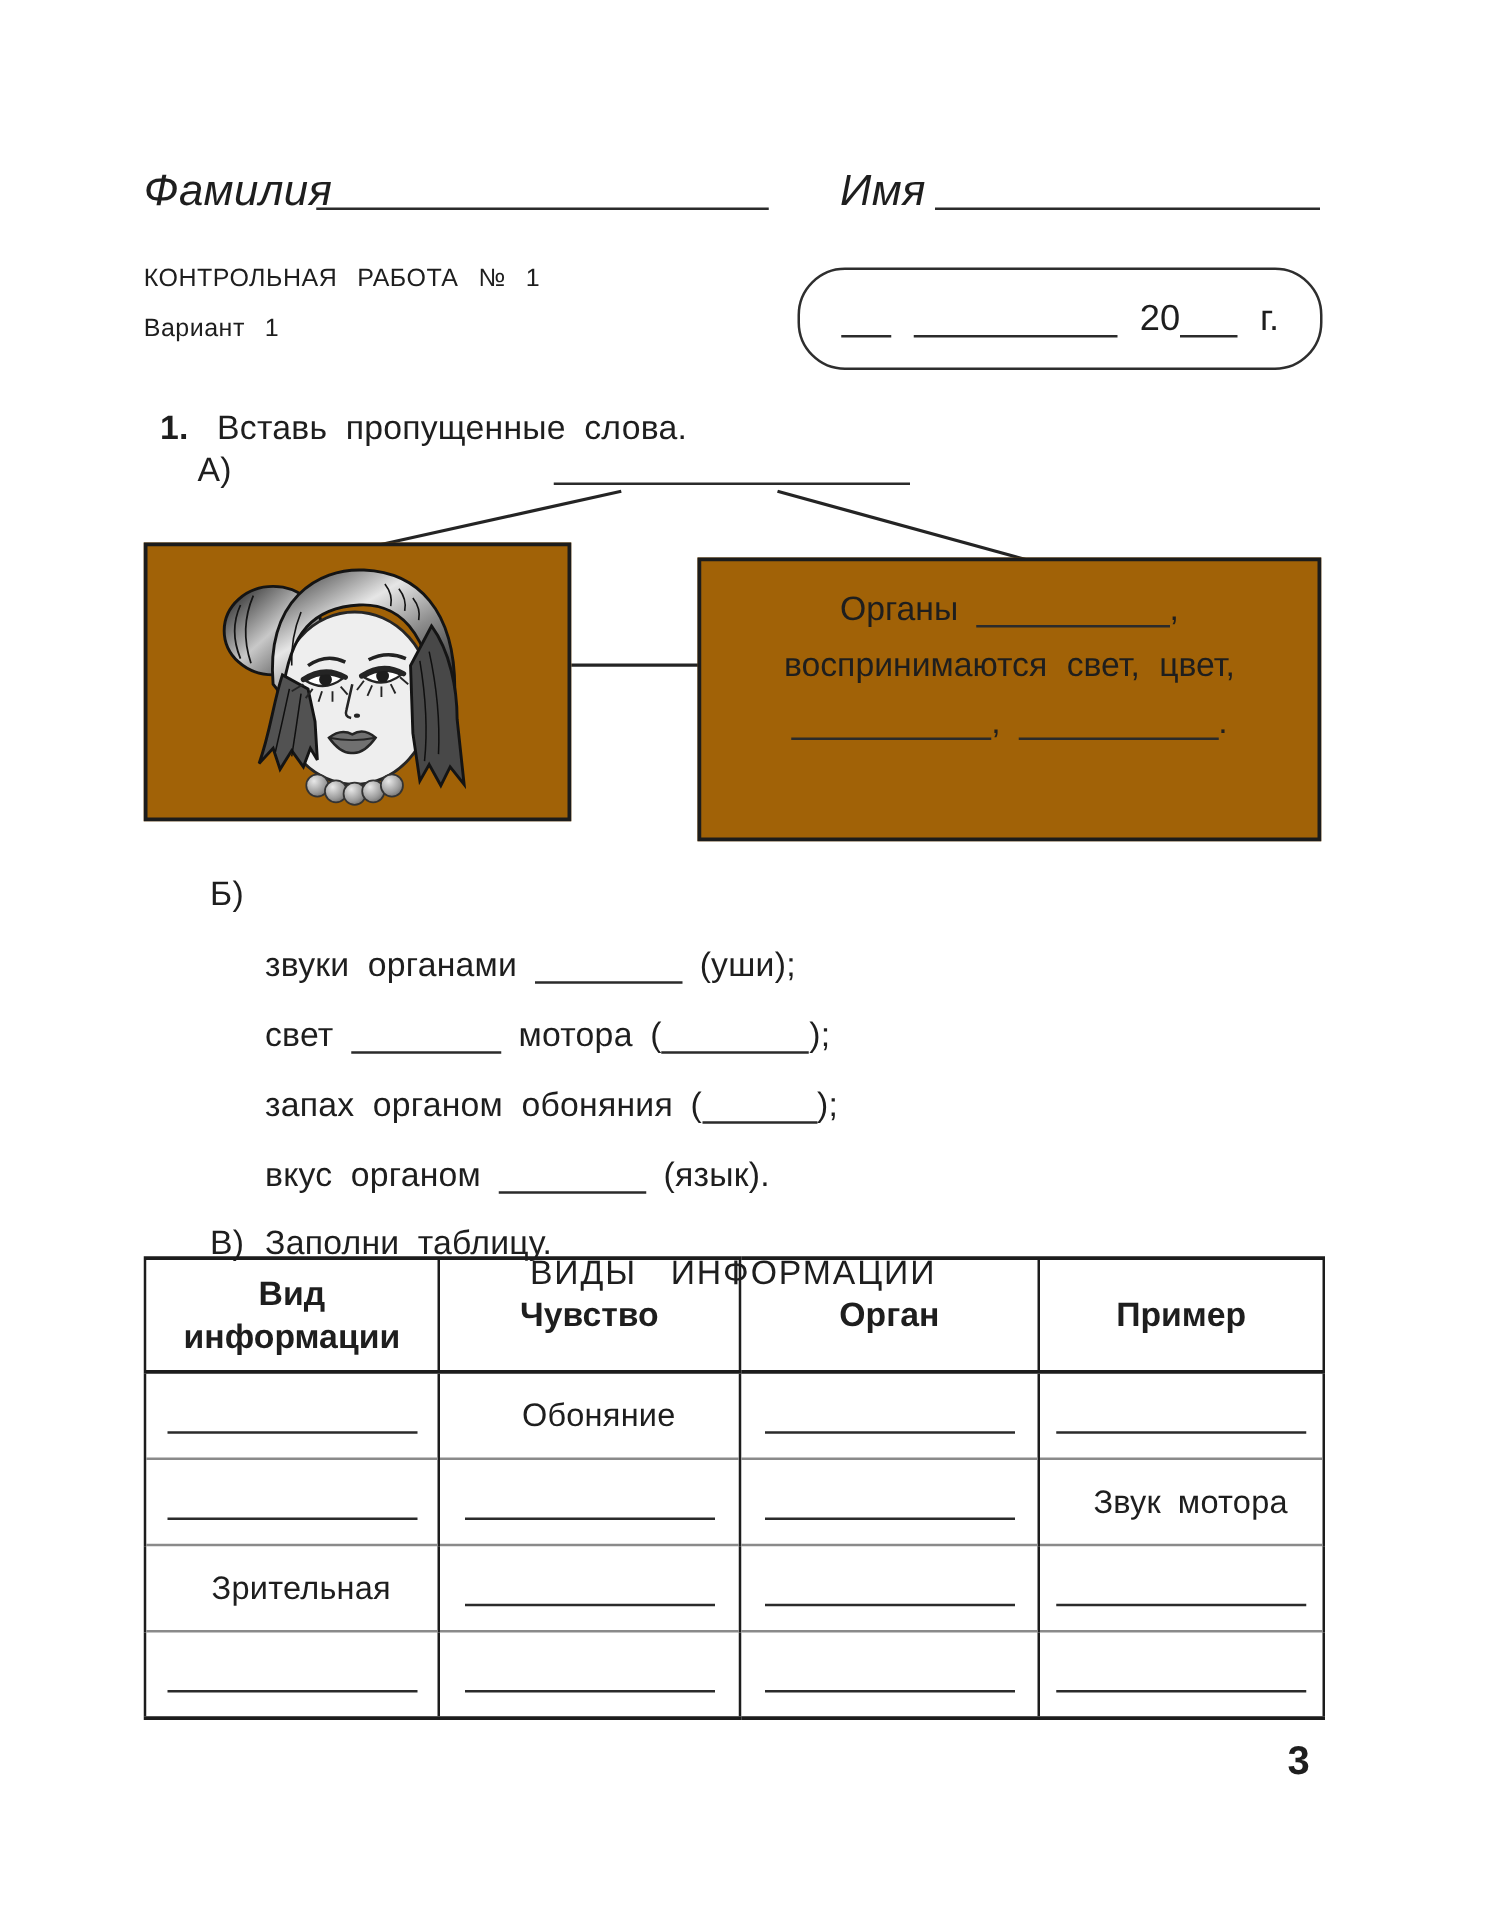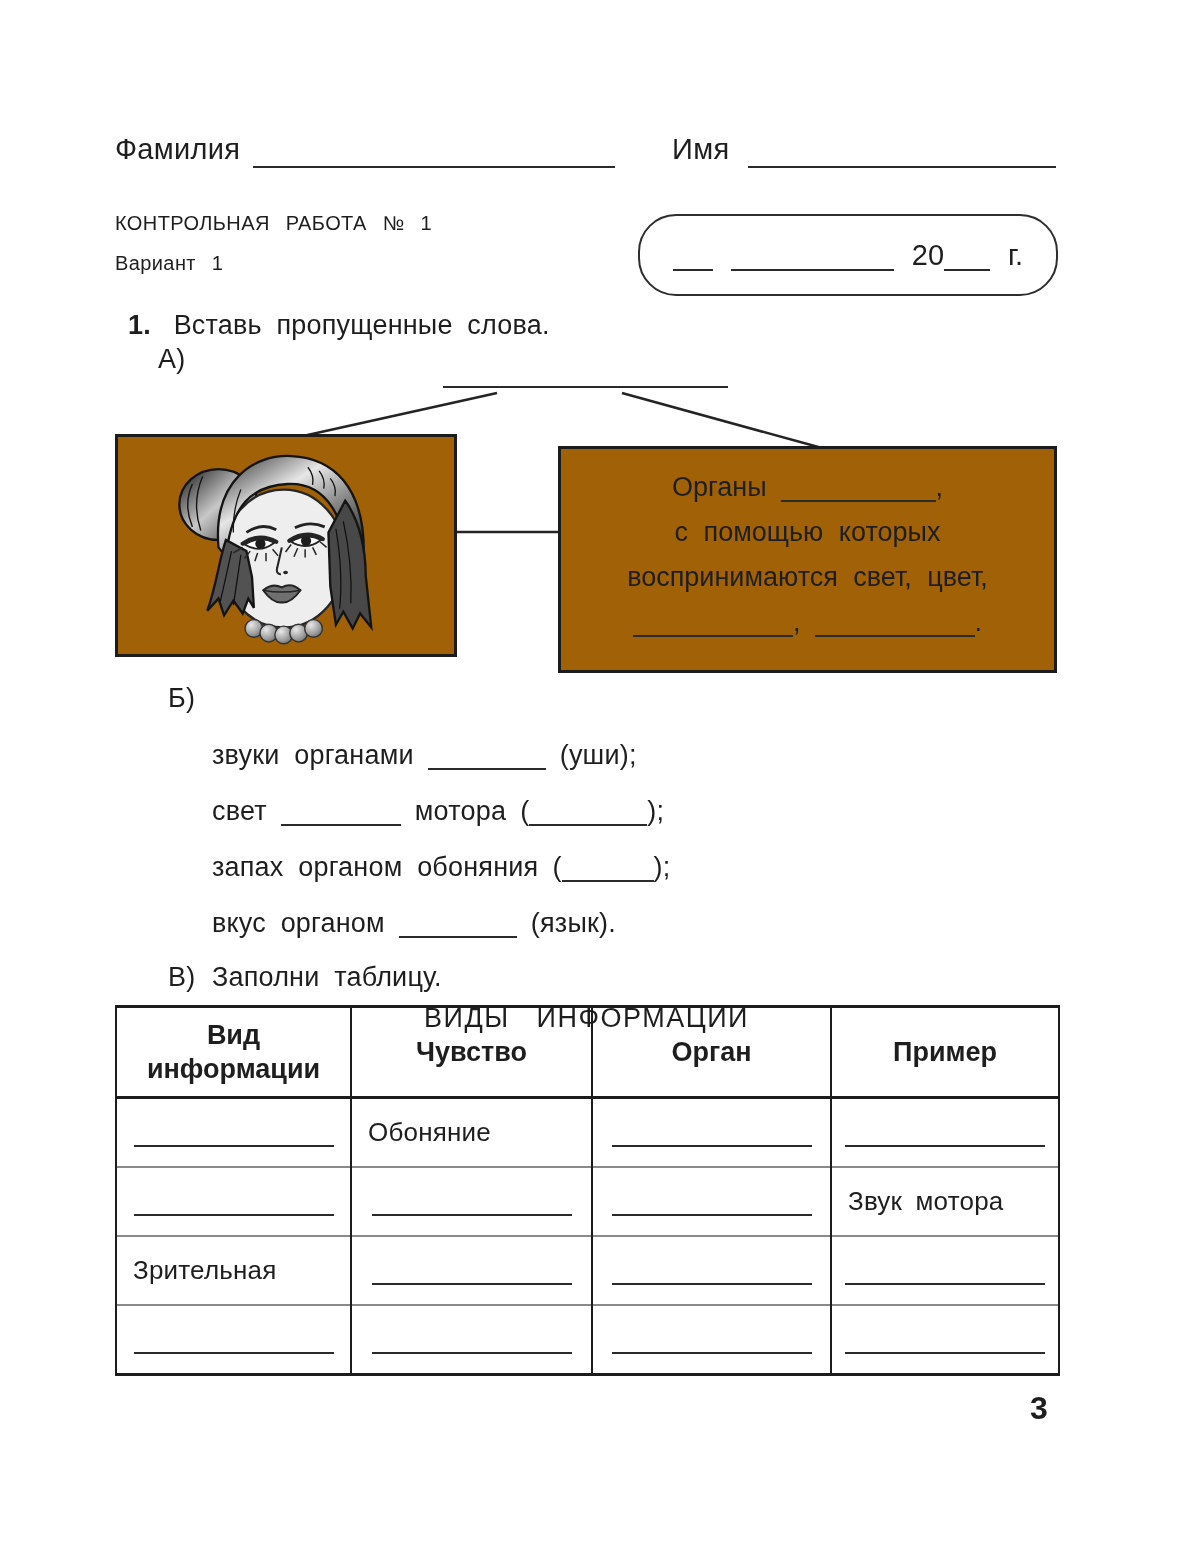--- a/index.html
+++ b/index.html
@@ -1,27 +1,27 @@
 <!DOCTYPE html>
 <html><head>
 <meta charset="utf-8">
 <style>
   html,body{margin:0;padding:0;background:#ffffff;}
   .page{
     position:relative;width:1200px;height:1542px;background:#ffffff;
     font-family:"Liberation Sans","DejaVu Sans",sans-serif;color:#1e1e1e;overflow:hidden;
   }
   .abs{position:absolute;}
-  .txt27{font-size:27px;word-spacing:7px;letter-spacing:.2px;white-space:nowrap;}
+  .txt27{font-size:27px;word-spacing:7px;letter-spacing:.2px;white-space:nowrap;margin-top:17px;}
   
   .bl{display:inline-block;height:0;border-bottom:2.6px solid #2b2b2b;vertical-align:-6px;}
   .seg{white-space:nowrap;}
   .seg + .seg{margin-left:14px;}
   
-  .hdr-label{font-size:29px;letter-spacing:.3px;}
+  .hdr-label{font-size:35px;letter-spacing:.3px;font-style:italic;}
   
   .title-line{font-size:20px;font-weight:normal;letter-spacing:.4px;word-spacing:10px;white-space:nowrap;}
   
   .date-box{
     left:638px;top:214px;width:416px;height:78px;border:2px solid #2e2e2e;border-radius:38px;
     display:flex;align-items:center;justify-content:center;font-size:29px;
   }
   .date-box .seg + .seg{margin-left:18px;}
   
   .dbox{border:3px solid #1c1c1c;background:#a16207;}
@@ -32,21 +32,21 @@
   .wtable{border-collapse:collapse;table-layout:fixed;width:943px;}
   .wtable th,.wtable td{border-left:2px solid #1c1c1c;border-right:2px solid #1c1c1c;overflow:hidden;}
   .wtable thead th{
     border-top:3px solid #1c1c1c;border-bottom:3px solid #1c1c1c;
     height:88px;font-size:27px;font-weight:bold;text-align:center;vertical-align:middle;
     padding:0 26px;line-height:34px;
   }
   .wtable tbody td{height:54px;border-top:2.5px solid #8a8a8a;border-bottom:3px solid #1c1c1c;font-size:26px;}
   .wtable tbody tr:not(:last-child) td{border-bottom:none;}
   .wtable td.cell-blank{vertical-align:bottom;text-align:center;padding-bottom:12px;}
-  .wtable td.cell-text{vertical-align:middle;text-align:left;padding-left:16px;letter-spacing:.2px;word-spacing:6px;}
+  .wtable td.cell-text{vertical-align:middle;text-align:center;padding-left:16px;letter-spacing:.2px;word-spacing:6px;}
   .cell-bl{display:inline-block;height:0;border-bottom:2.6px solid #2b2b2b;width:200px;}
   .table-title{font-size:27px;letter-spacing:1.5px;word-spacing:18px;text-align:center;}
   .page-num{font-size:32px;font-weight:bold;}
 </style>
 </head>
 <body>
 
 <div class="page">
 
   <div class="abs" style="left:115px;top:133px;width:950px;height:40px;">
@@ -141,21 +141,20 @@
         <circle cx="116" cy="204" r="9.5" fill="url(#gBead)" stroke="#333333" stroke-width="1.5"></circle>
         <circle cx="132" cy="206" r="9.5" fill="url(#gBead)" stroke="#333333" stroke-width="1.5"></circle>
         <circle cx="148" cy="204" r="9.5" fill="url(#gBead)" stroke="#333333" stroke-width="1.5"></circle>
         <circle cx="164" cy="199" r="9.5" fill="url(#gBead)" stroke="#333333" stroke-width="1.5"></circle>
       </g>
     </svg>
   </div>
 
   <div class="abs dbox" style="left:558px;top:446px;width:493px;height:205px;padding-top:16px;box-sizing:content-box;">
     <div class="rbox-line"><span class="seg">Органы</span><span class="seg"><span class="bl" style="width: 155px;"></span><span>,</span></span></div>
-    <div class="rbox-line"><span class="seg">с помощью которых</span></div>
     <div class="rbox-line"><span class="seg">воспринимаются свет, цвет,</span></div>
     <div class="rbox-line"><span class="seg"><span class="bl" style="width: 160px;"></span><span>,</span></span><span class="seg"><span class="bl" style="width: 160px;"></span><span>.</span></span></div>
   </div>
 
   <div class="abs txt27 part-label" style="left:168px;top:683px;">Б)</div>
   <div class="abs txt27" style="left:212px;top:740px;"><span class="seg">звуки органами</span><span class="seg"><span class="bl" style="width: 118px;"></span></span><span class="seg">(уши);</span></div>
   <div class="abs txt27" style="left:212px;top:796px;"><span class="seg">свет</span><span class="seg"><span class="bl" style="width: 120px;"></span></span><span class="seg">мотора</span><span class="seg"><span>(</span><span class="bl" style="width: 118px;"></span><span>);</span></span></div>
   <div class="abs txt27" style="left:212px;top:908px;"><span class="seg">вкус органом</span><span class="seg"><span class="bl" style="width: 118px;"></span></span><span class="seg">(язык).</span></div>
   <div class="abs txt27" style="left:212px;top:852px;"><span class="seg">запах органом обоняния</span><span class="seg"><span>(</span><span class="bl" style="width: 92px;"></span><span>);</span></span></div>
 

